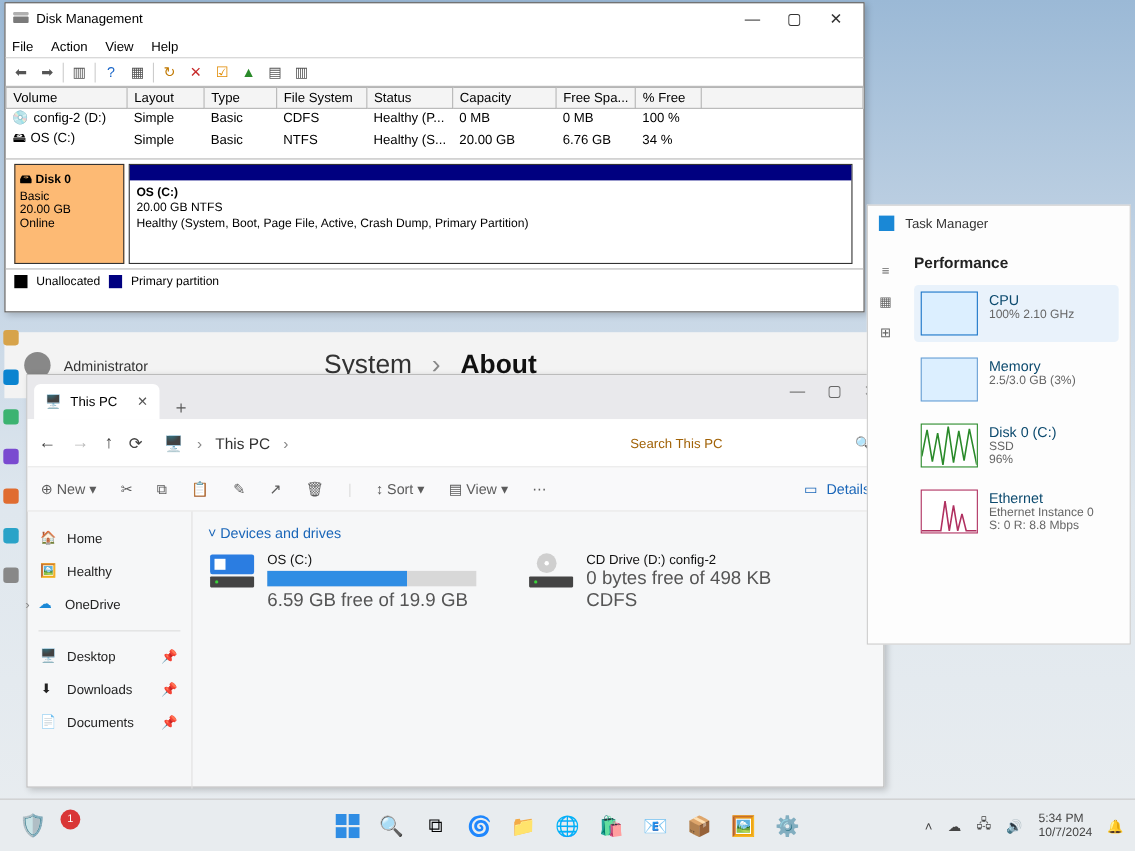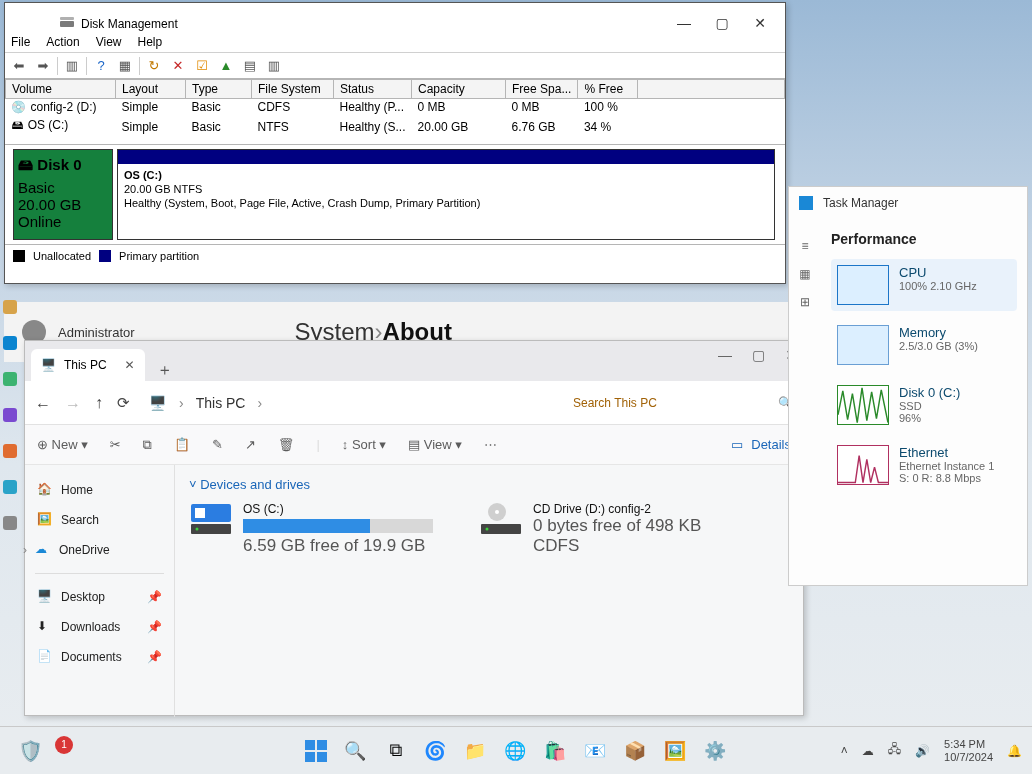--- a/index.html
+++ b/index.html
@@ -1,41 +1,41 @@
 <!DOCTYPE html>
 <html><head>
 <meta charset="utf-8">
 <style>
   * { box-sizing: border-box; margin:0; padding:0; }
   html,body { width:1032px; height:774px; overflow:hidden; font-family: "Segoe UI", sans-serif; font-size:12px; background:#87a8c8;}
   body { background: linear-gradient(180deg,#9bb9d6 0%,#c2d3e4 30%,#dfe7ee 60%,#e9edf0 100%); position:relative;}
   .window { position:absolute; background:#fff; border:1px solid #555; box-shadow:2px 2px 6px rgba(0,0,0,.2);}
   
   #dm { left:4px; top:2px; width:782px; height:282px; }
-  #dm .title { height:28px; display:flex; align-items:flex-end; padding:0 6px; font-size:12px; color:#000;margin-left:48px; }
+  #dm .title { height:28px; display:flex; align-items:center; padding:0 6px; font-size:12px; color:#000; }
   #dm .title .sp {flex:1;}
   #dm .title .btn { width:38px; text-align:center; font-size:14px; color:#333;}
   #dm .menu { height:22px; border-bottom:1px solid #d0d0d0; display:flex; align-items:center; padding:0 6px; gap:16px; font-size:12px;}
   #dm .tb   { height:26px; border-bottom:1px solid #b5b5b5; display:flex; align-items:center; padding:0 4px; gap:4px;}
   #dm .tb span { width:20px; text-align:center; color:#555; font-size:13px;}
   #dm .tb .sep { width:1px; height:18px; background:#ccc;}
   #dm table { width:100%; border-collapse:collapse; font-size:12px;}
   #dm th { text-align:left; font-weight:400; padding:2px 6px; border:1px solid #b5b5b5; background:#f4f4f4; white-space:nowrap;}
   #dm td { padding:1px 6px; white-space:nowrap;}
   #dm .graphrow { display:flex; height:100px; border-top:1px solid #b5b5b5; margin-top:6px;}
-  #dm .diskhdr { width:100px; border:1px solid #333; margin:4px 0 4px 8px; padding:4px; font-size:15px; background:#15803d;}
+  #dm .diskhdr { width:100px; border:1px solid #333; margin:4px 0 4px 8px; padding:4px; font-size:11px; background:#fdba74;}
   #dm .diskbox { flex:1; margin:4px 10px 4px 4px; border:1px solid #333; display:flex; flex-direction:column;}
   #dm .diskbox .cap{height:14px;background:#000080;}
   #dm .diskbox .body{flex:1; padding:4px 6px; font-size:11px; line-height:14px;}
   #dm .legend{height:22px;display:flex;align-items:center;padding:0 8px;gap:8px;border-top:1px solid #b5b5b5;font-size:11px;}
   #dm .sq{width:12px;height:12px;display:inline-block;}
   
   #settings { position:absolute; left:4px; top:302px; width:800px; height:60px; background:#f3f3f3; display:flex; align-items:center; font-size:14px;}
   #settings .av{width:24px;height:24px;border-radius:50%;background:#888;margin:0 12px 0 18px;}
-  #settings .crumbs{flex:1;display:flex;align-items:center;font-size:24px;color:#333;}
+  #settings .crumbs{flex:1;display:flex;gap:18px;align-items:center;font-size:24px;color:#333;}
   #settings .crumbs b{font-weight:600;color:#111;}
   
   #ex { left:24px; top:340px; width:780px; height:376px; background:#f6f7f8; border:1px solid #bbb;}
   #ex .tabs{height:40px;display:flex;align-items:flex-end;background:#e9e9ec;}
   #ex .tab{height:32px;border-radius:6px 6px 0 0;background:#fff;display:flex;align-items:center;padding:0 38px 0 10px;margin-left:6px;font-size:12px;position:relative;}
   #ex .tab .x{position:absolute;right:10px;color:#555;font-size:12px;}
   #ex .newtab{margin-left:12px;color:#555;font-size:16px;}
   #ex .winbtns{position:absolute;right:6px;top:6px;display:flex;gap:20px;color:#666;font-size:14px;}
   #ex .addr{height:44px;background:#fff;display:flex;align-items:center;padding:0 10px;gap:20px;color:#444;border-bottom:1px solid #e2e2e2;font-size:14px;}
   #ex .addr .seg{display:flex;align-items:center;gap:14px;}
@@ -247,21 +247,21 @@
     <span class="r">▭ <span>Details</span></span>
   </div>
   <div class="body">
     <div class="nav">
       <div class="item">
           <span class="ic">🏠</span>
           <span>Home</span>
         </div>
       <div class="item">
           <span class="ic">🖼️</span>
-          <span>Search</span>
+          <span>Healthy</span>
         </div>
       <div class="item">
           <span style="color:#888;margin-left:-14px;">›</span>
           <span class="ic" style="color:#1a88d6">☁</span>
           <span>OneDrive</span>
         </div>
       <hr>
       <div class="item">
           <span class="ic" style="color:#1a88d6">🖥️</span>
           <span>Desktop</span>
@@ -362,21 +362,21 @@
       </div>
 
       <div class="card">
         <div class="thumb" style="border-color:#b03060">
           <svg viewBox="0 0 52 40" preserveAspectRatio="none">
               <polyline points="0,38 18,38 22,10 26,38 30,14 34,38 38,22 42,38 52,38" fill="none" stroke="#b03060" stroke-width="1.5"></polyline>
             </svg>
         </div>
         <div>
             <div class="t1">Ethernet</div>
-            <div class="t2">Ethernet Instance 1</div>
+            <div class="t2">Ethernet Instance 0</div>
             <div class="t2">S: 0 R: 8.8 Mbps</div>
           </div>
       </div>
     </div>
   </div>
 </div>
 
 <div id="bar">
   <div class="widget">
     <span style="font-size:20px;color:#e07b2e">🛡️</span>

